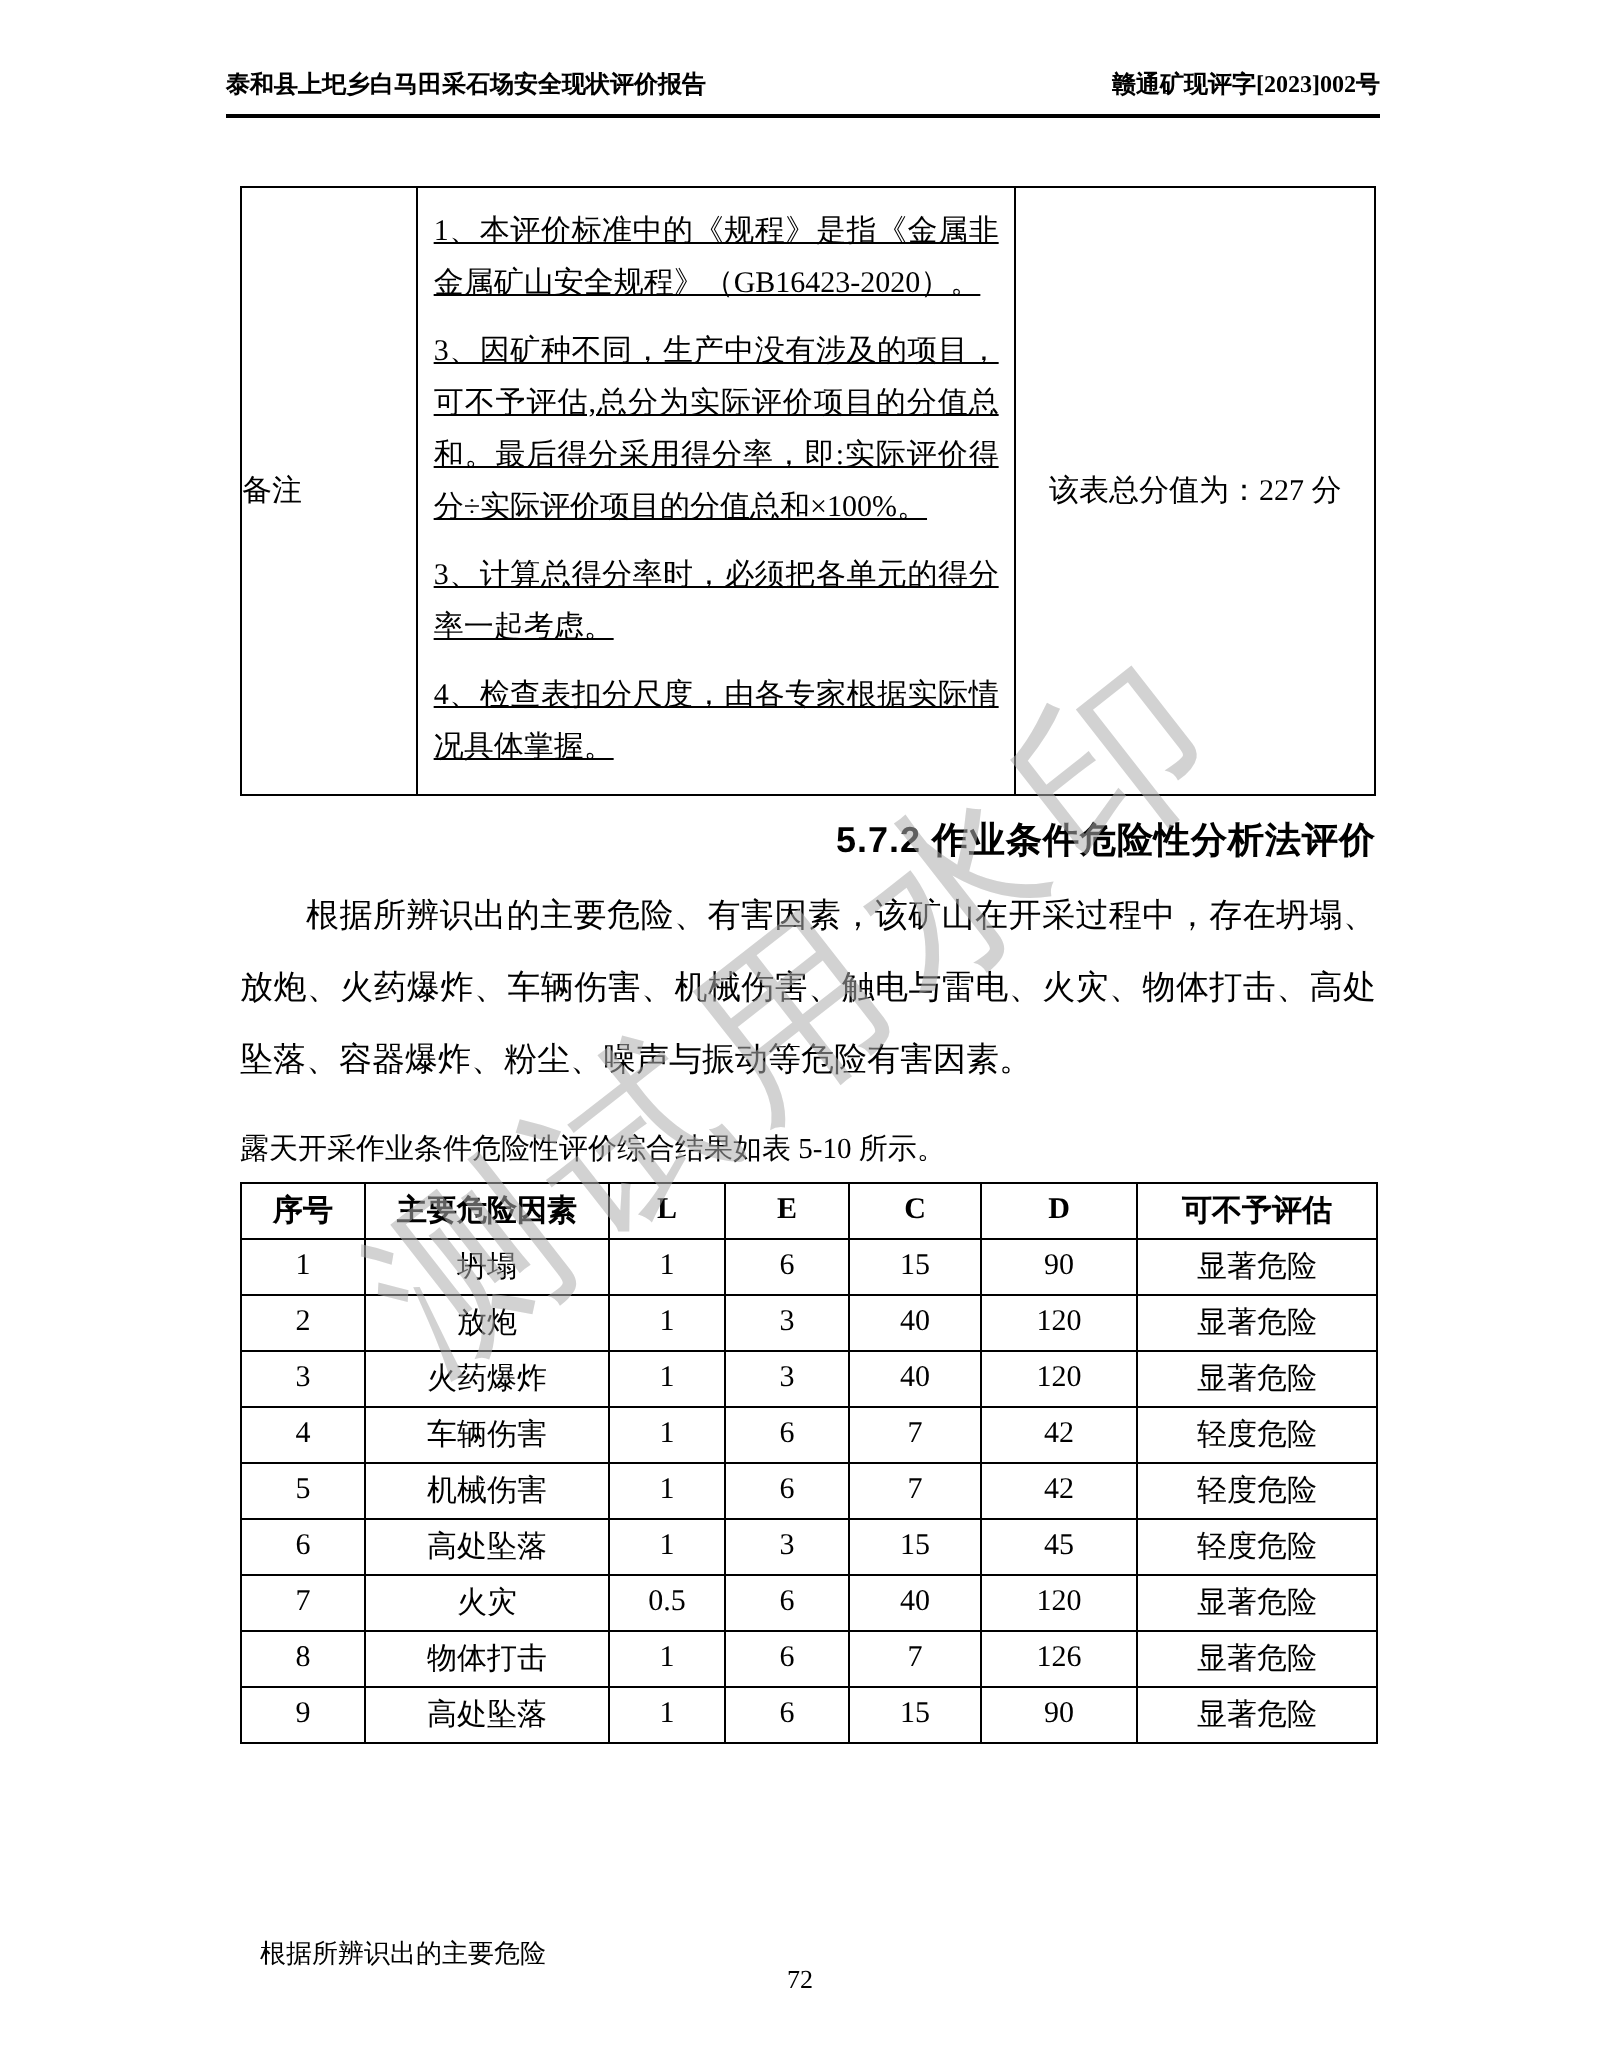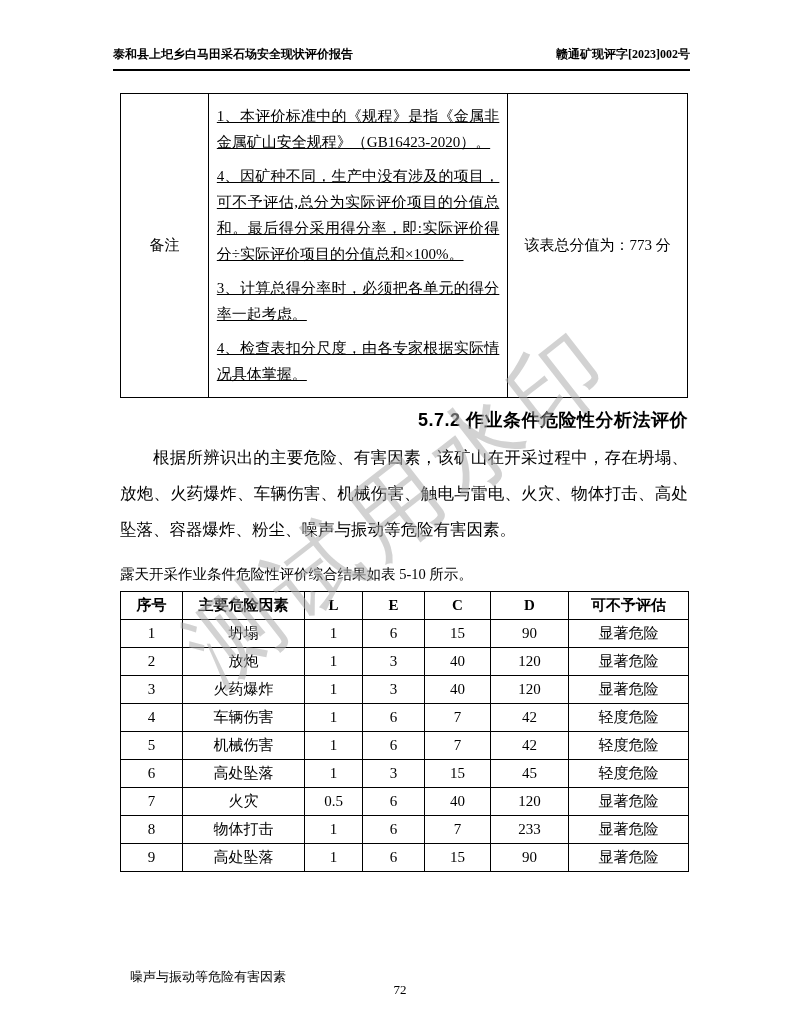--- a/index.html
+++ b/index.html
@@ -8,34 +8,34 @@
   body {
     width:800px; height:1035px;
     position:relative; overflow:hidden;
     font-family:"Liberation Serif","DejaVu Serif",serif;
     color:#000;
   }
   .page { position:absolute; inset:0; }
 
   
   .doc-header {
-    position:absolute; left:113px; right:110px; top:46px;
+    position:absolute; left:113px; right:110px; top:34px;
     display:flex; justify-content:space-between; align-items:flex-end;
     font-size:12px; font-weight:bold;
     padding-bottom:6px; border-bottom:2px solid #000;
   }
 
   
   .content { position:absolute; left:120px; top:93px; width:568px; }
 
   
   table { border-collapse:collapse; }
   .remarks-table { width:568px; }
   .remarks-table td { border:1.5px solid #000; vertical-align:middle; }
-  .remarks-label { width:88px; text-align:center; font-size:15px; }
+  .remarks-label { width:88px; text-align:left; font-size:15px; }
   .remarks-notes { width:300px; padding:9px 8px 2px 8px; font-size:15px; }
   .remarks-notes p { line-height:26px; margin-bottom:8px; text-align:justify;text-decoration:underline; }
   .remarks-total { width:180px; text-align:center; font-size:15px; padding:0 3px; }
 
   
   .section-heading {
     margin:10px 0 4px 0;
     font-family:"Liberation Sans","DejaVu Sans",sans-serif;
     font-size:18px; font-weight:bold; letter-spacing:0.5px;text-align:right;
   }
@@ -82,25 +82,25 @@
   </header>
 
   <main class="content">
 
     <table class="remarks-table">
       <tbody>
         <tr>
           <td class="remarks-label">备注</td>
           <td class="remarks-notes" id="notes-cell">
               <p>1、本评价标准中的《规程》是指《金属非金属矿山安全规程》（GB16423-2020）。</p>
-              <p>4、因矿种不同，生产中没有涉及的项目，可不予评估,总分为实际评价项目的分值总和。最后得分采用得分率，即:实际评价得分÷实际评价项目的分值总和×100%。</p>
+              <p>3、因矿种不同，生产中没有涉及的项目，可不予评估,总分为实际评价项目的分值总和。最后得分采用得分率，即:实际评价得分÷实际评价项目的分值总和×100%。</p>
               <p>3、计算总得分率时，必须把各单元的得分率一起考虑。</p>
               <p>4、检查表扣分尺度，由各专家根据实际情况具体掌握。</p>
             </td>
-          <td class="remarks-total">该表总分值为：773 分</td>
+          <td class="remarks-total">该表总分值为：227 分</td>
         </tr>
       </tbody>
     </table>
 
     <h2 class="section-heading">5.7.2 作业条件危险性分析法评价</h2>
 
     <p class="body-para">根据所辨识出的主要危险、有害因素，该矿山在开采过程中，存在坍塌、放炮、火药爆炸、车辆伤害、机械伤害、触电与雷电、火灾、物体打击、高处坠落、容器爆炸、粉尘、噪声与振动等危险有害因素。</p>
 
     <p class="table-caption">露天开采作业条件危险性评价综合结果如表 5-10 所示。</p>
 
@@ -188,35 +188,35 @@
             <td>40</td>
             <td>120</td>
             <td>显著危险</td>
           </tr>
           <tr>
             <td>8</td>
             <td>物体打击</td>
             <td>1</td>
             <td>6</td>
             <td>7</td>
-            <td>233</td>
+            <td>126</td>
             <td>显著危险</td>
           </tr>
           <tr>
             <td>9</td>
             <td>高处坠落</td>
             <td>1</td>
             <td>6</td>
             <td>15</td>
             <td>90</td>
             <td>显著危险</td>
           </tr>
         </tbody>
     </table>
 
   </main>
 
   <footer class="doc-footer">
-    <span class="footer-company">噪声与振动等危险有害因素</span>
+    <span class="footer-company">根据所辨识出的主要危险</span>
     <span class="page-num">72</span>
   </footer>
 
 </div>
 
 </body></html>

